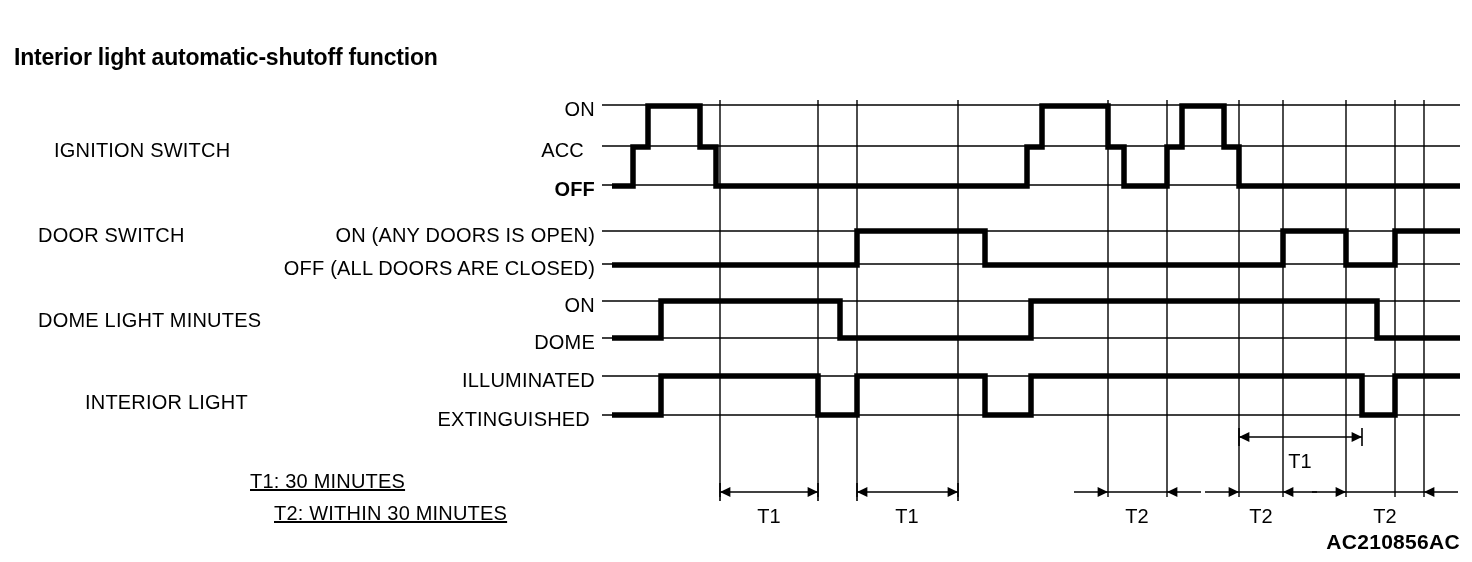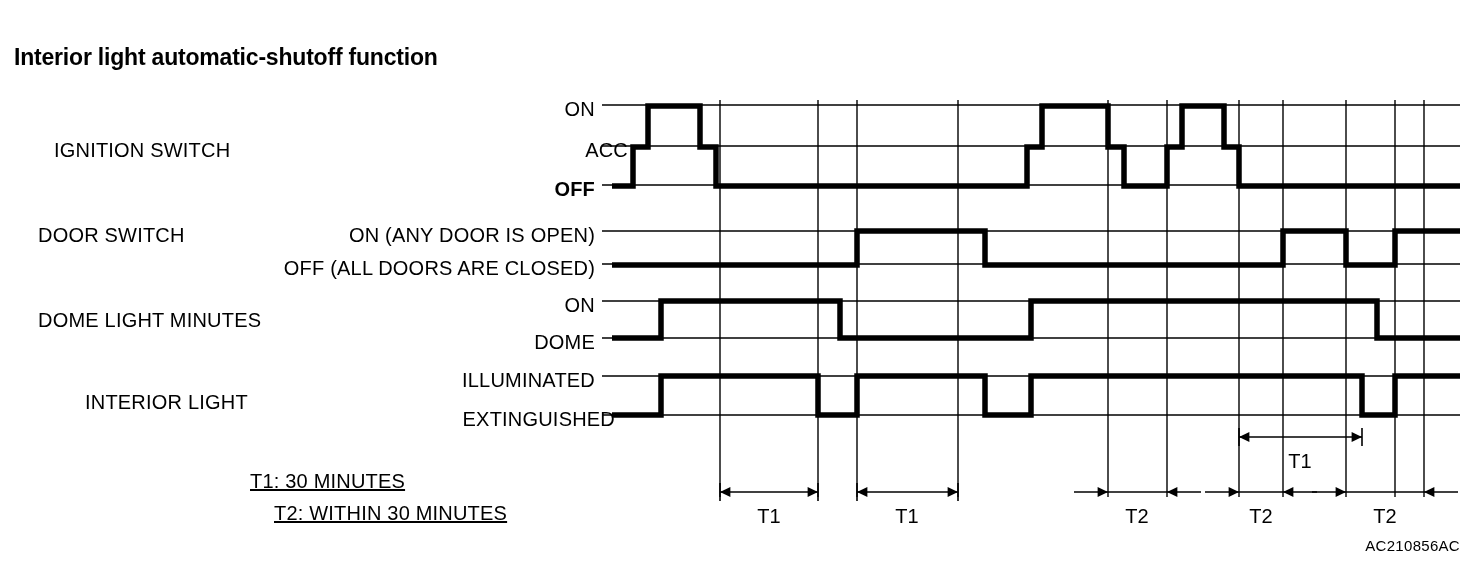--- a/index.html
+++ b/index.html
@@ -20,21 +20,21 @@
   }
   .state-label{
     position:absolute;font-size:20px;white-space:nowrap;text-align:right;
     letter-spacing:0.2px;
   }
   .legend{
     position:absolute;font-size:20px;white-space:nowrap;letter-spacing:0.2px;text-decoration:underline;
   }
   #code{
     position:absolute;right:12px;bottom:8px;
-    font-size:15px;font-weight:normal;letter-spacing:0.3px;
+    font-size:21px;font-weight:bold;letter-spacing:0.3px;
   }
 </style>
 </head>
 <body>
 
 <div id="title">Interior light automatic-shutoff function</div>
 
 <svg id="diagram" width="1472" height="562" viewBox="0 0 1472 562" xmlns="http://www.w3.org/2000/svg">
   <g id="guides">
       <line x1="720" y1="100" x2="720" y2="497" stroke="#000" stroke-width="1.4"></line>
@@ -117,26 +117,26 @@
       </g>
     </g>
 </svg>
 
 <div id="labels">
     <div class="grp-label" style="left: 54px; top: 139px;">IGNITION SWITCH</div>
     <div class="grp-label" style="left: 38px; top: 224px;">DOOR SWITCH</div>
     <div class="grp-label" style="left: 38px; top: 309px;">DOME LIGHT MINUTES</div>
     <div class="grp-label" style="left: 38px; top: 391px; margin-left: 47px;">INTERIOR LIGHT</div>
     <div class="state-label" style="right: 877px; top: 98px;">ON</div>
-    <div class="state-label" style="right: 844px; top: 139px;">ACC</div>
+    <div class="state-label" style="right: 888px; top: 139px;">ACC</div>
     <div class="state-label" style="right: 877px; top: 178px; font-weight: bold;">OFF</div>
-    <div class="state-label" style="right: 877px; top: 224px;">ON (ANY DOOR IS OPEN)</div>
+    <div class="state-label" style="right: 877px; top: 224px;">ON (ANY DOORS IS OPEN)</div>
     <div class="state-label" style="right: 877px; top: 257px;">OFF (ALL DOORS ARE CLOSED)</div>
     <div class="state-label" style="right: 877px; top: 294px;">ON</div>
     <div class="state-label" style="right: 877px; top: 331px;">DOME</div>
     <div class="state-label" style="right: 877px; top: 369px;">ILLUMINATED</div>
-    <div class="state-label" style="right: 857px; top: 408px;">EXTINGUISHED</div>
+    <div class="state-label" style="right: 882px; top: 408px;">EXTINGUISHED</div>
   </div>
 
 <div class="legend" style="left:250px;top:470px;">T1: 30 MINUTES</div>
 <div class="legend" style="left:250px;top:502px;margin-left:24px;">T2: WITHIN 30 MINUTES</div>
 
 <div id="code">AC210856AC</div>
 
 </body></html>

